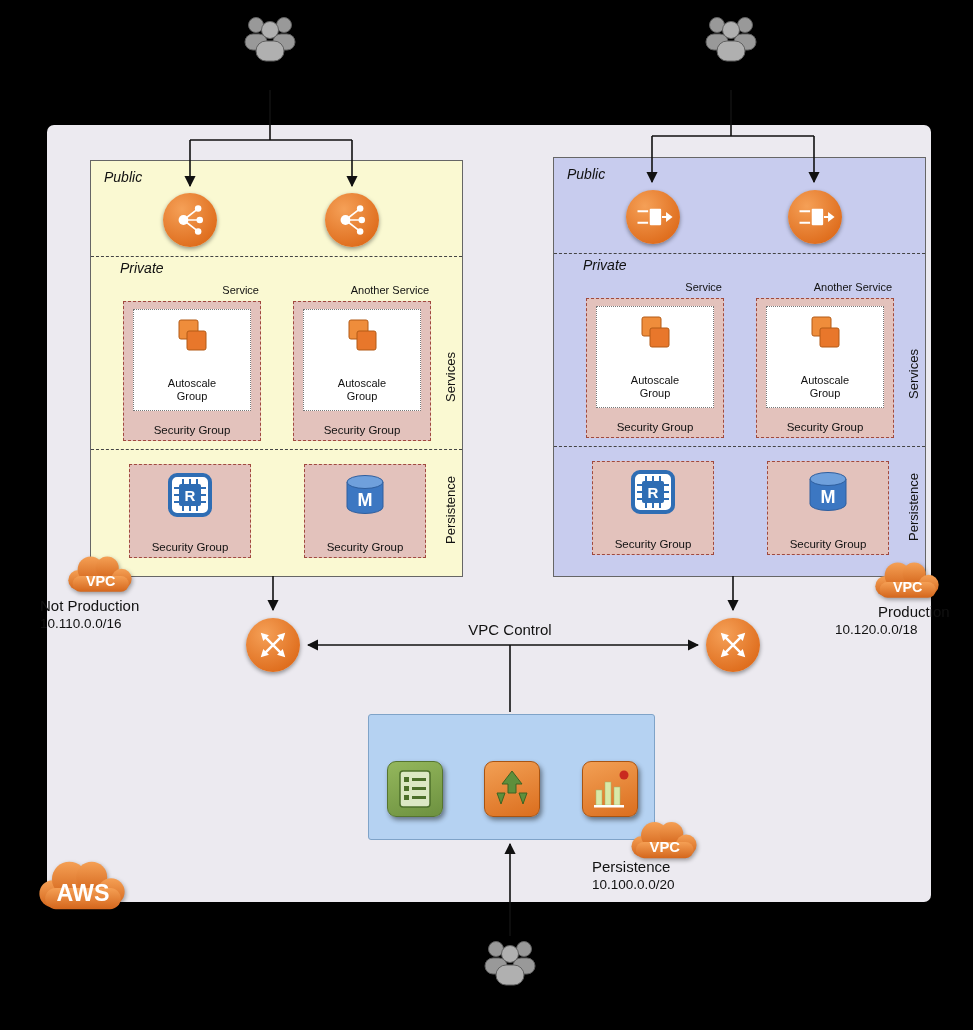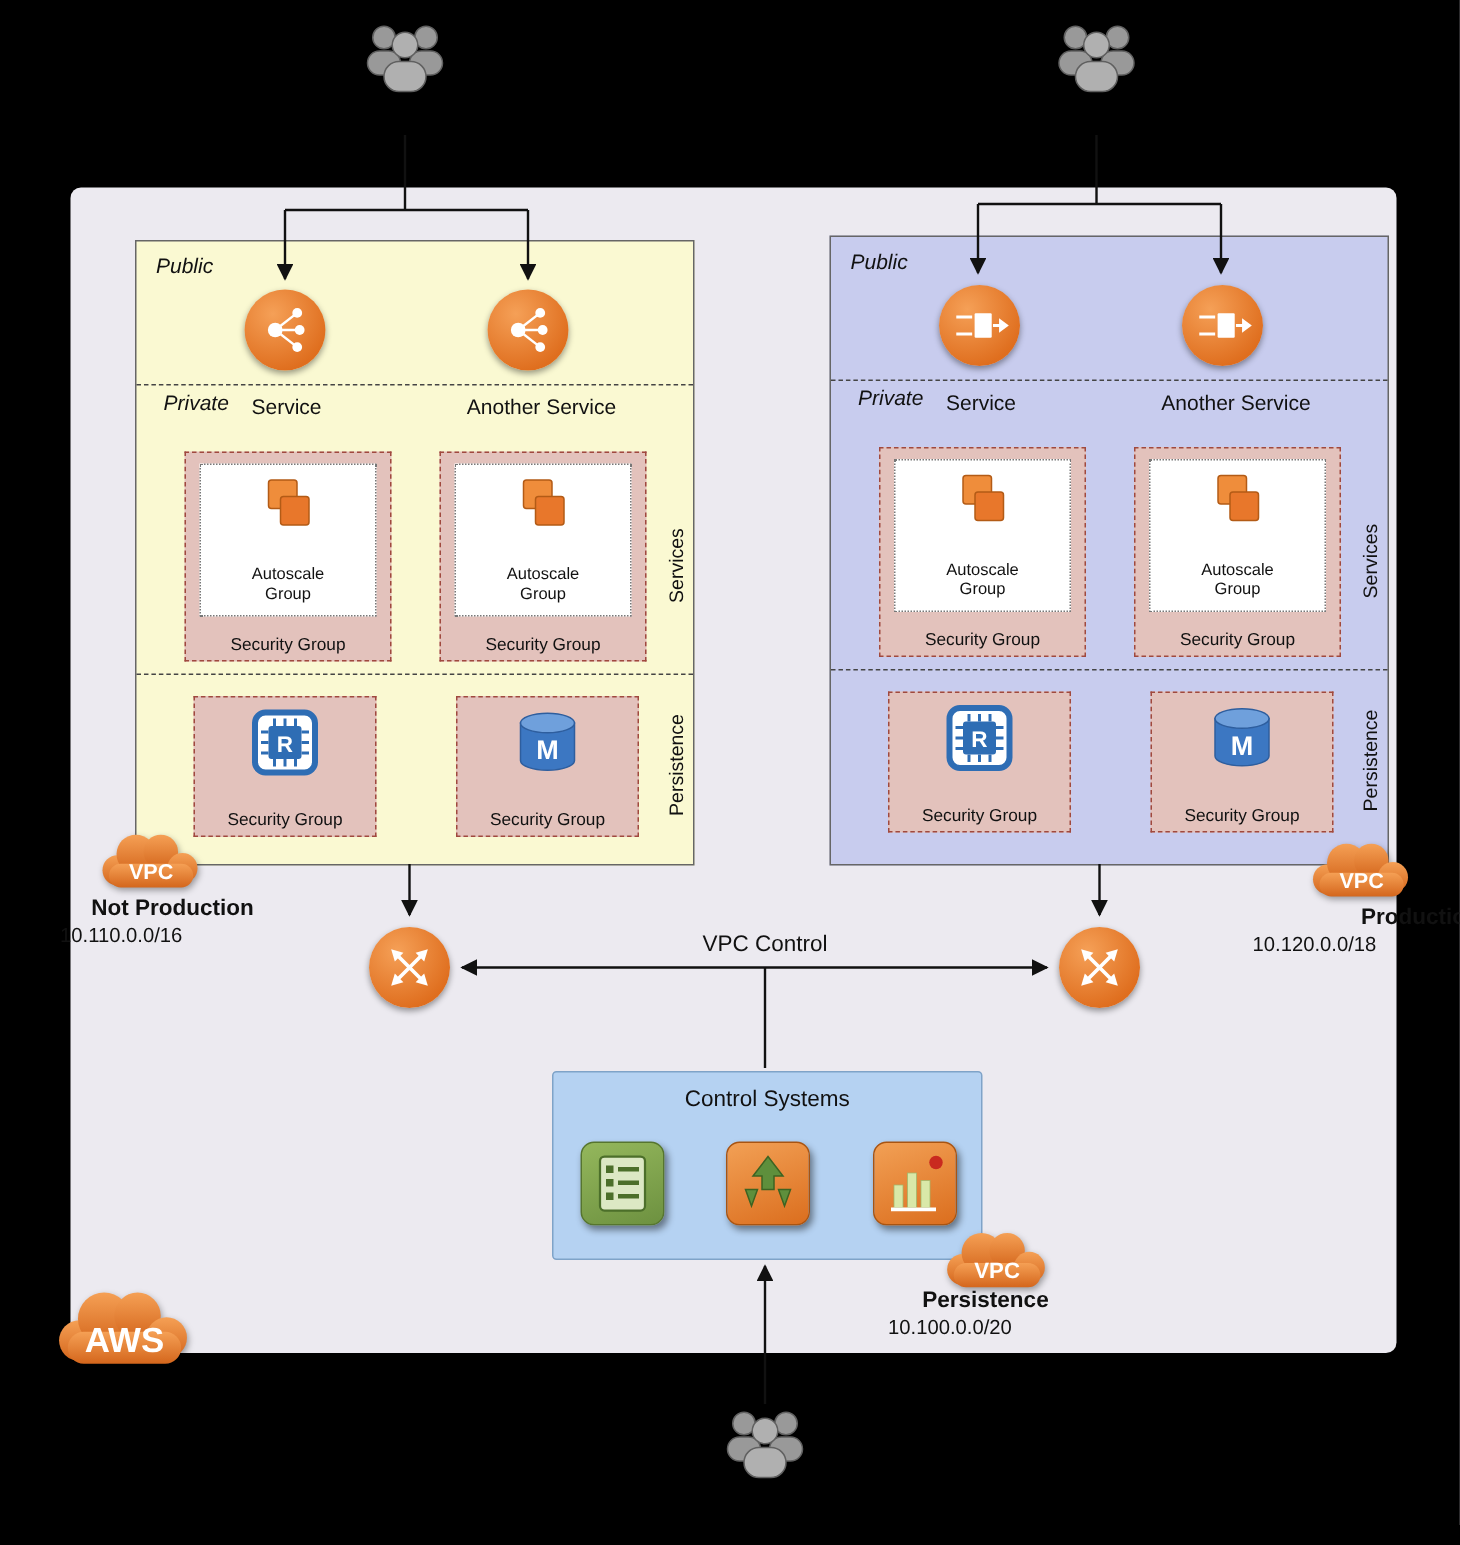--- a/index.html
+++ b/index.html
@@ -8,32 +8,32 @@
   .abs{position:absolute;}
 
   .region{left:47px;top:125px;width:884px;height:777px;background:#ECEAF0;border-radius:7px;z-index:1;}
 
   .vpc{border:1px solid #666;z-index:2;}
   .vpc-left{left:90px;top:160px;width:371px;height:415px;background:#FAF9D2;}
   .vpc-right{left:553px;top:157px;width:371px;height:418px;background:#C8CCEE;}
 
   .subnet-label{font-style:italic;font-size:14px;}
   .pub{left:13px;top:8px;}
-  .priv{left:18px;top:99px;}
+  .priv{left:29px;top:99px;}
   .divider{left:0;right:0;height:0;border-top:1px dashed #444;}
   .div1{top:95px;}
   .div2{top:288px;}
 
   .circ{border-radius:50%;background:radial-gradient(circle at 35% 30%, #F5A057, #DF6E1E 75%);
         box-shadow:0 2px 4px rgba(0,0,0,.4);display:flex;align-items:center;justify-content:center;z-index:4;}
   .lb{width:54px;height:54px;}
   .lb1{left:72px;top:32px;}
   .lb2{left:234px;top:32px;}
 
-  .svc-title{width:136px;text-align:center;font-size:14px;top:102px;}
+  .svc-title{width:136px;text-align:right;font-size:11px;top:123px;}
   .t1{left:32px;} .t2{left:202px;}
 
   .sg{background:#E3C2BC;border:1.5px dashed #A0493E;}
   .sg-svc{width:136px;height:138px;top:140px;}
   .s1{left:32px;} .s2{left:202px;}
   .asg-box{left:9px;right:9px;top:7px;height:100px;background:#fff;border:1.5px dotted #777;
            display:flex;flex-direction:column;align-items:center;justify-content:center;gap:20px;}
   .asg-label{font-size:11px;text-align:center;line-height:1.15;width:64px;}
   .sg-label{position:absolute;left:0;right:0;bottom:4px;text-align:center;font-size:11.5px;}
 
@@ -43,21 +43,21 @@
 
   .side-label{width:120px;height:16px;text-align:center;font-size:13px;transform:rotate(-90deg);}
   .sl-services{left:300px;top:208px;}
   .sl-persist{left:300px;top:341px;}
 
   .gw{width:54px;height:54px;}
   .gw-left{left:246px;top:618px;}
   .gw-right{left:706px;top:618px;}
   .peer-label{left:430px;top:621px;width:160px;text-align:center;font-size:15px;z-index:4;}
 
-  .vpc-name{font-weight:bold;font-size:15px;text-align:center;z-index:4;}
+  .vpc-name{font-weight:normal;font-size:15px;z-index:4;}
   .vpc-cidr{font-size:13.5px;text-align:left;z-index:4;}
   .np-name{left:40px;top:597px;width:150px;}
   .np-cidr{left:40px;top:616px;width:150px;}
   .pr-name{left:878px;top:603px;width:138px;}
   .pr-cidr{left:835px;top:622px;width:138px;}
   .mg-name{left:592px;top:858px;width:130px;}
   .mg-cidr{left:592px;top:877px;width:130px;}
 
   .control{left:368px;top:714px;width:285px;height:124px;background:#B5D2F2;
            border:1px solid #7FA3C8;border-radius:3px;z-index:2;}
@@ -300,21 +300,20 @@
           <polygon points="12,12 22,15 15,22"></polygon>
           <polygon points="42,12 39,22 32,15"></polygon>
           <polygon points="12,42 15,32 22,39"></polygon>
           <polygon points="42,42 32,39 39,32"></polygon>
         </g>
     </svg>
   </div>
   <div class="abs peer-label">VPC Control</div>
 
   <div class="abs control">
-    <div class="abs control-title">Control Systems</div>
     <div class="abs cicon green ci1">
       <svg width="54" height="54" viewBox="0 0 54 54">
         <rect x="12" y="9" width="30" height="36" rx="3" fill="#DCE8C4" stroke="#4C6F2A" stroke-width="1.5"></rect>
         <g fill="#4C6F2A">
           <rect x="16" y="15" width="5" height="5"></rect>
             <rect x="16" y="24" width="5" height="5"></rect>
             <rect x="16" y="33" width="5" height="5"></rect>
           <rect x="24" y="16" width="14" height="3"></rect>
             <rect x="24" y="25" width="14" height="3"></rect>
             <rect x="24" y="34" width="14" height="3"></rect>

